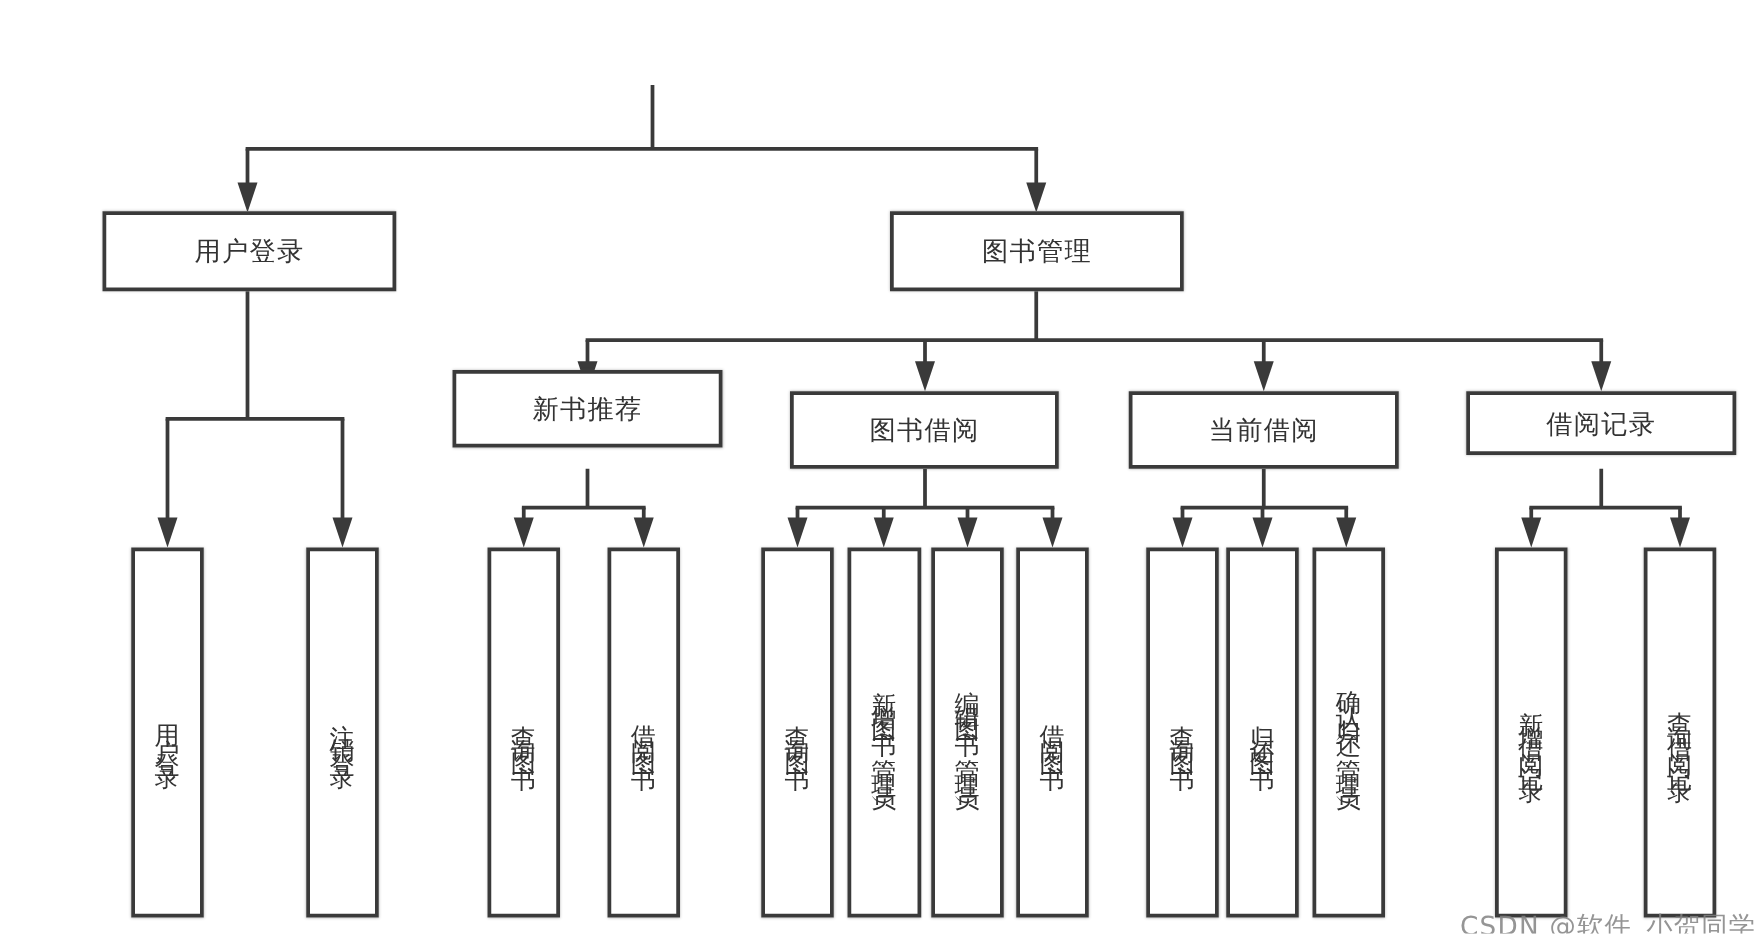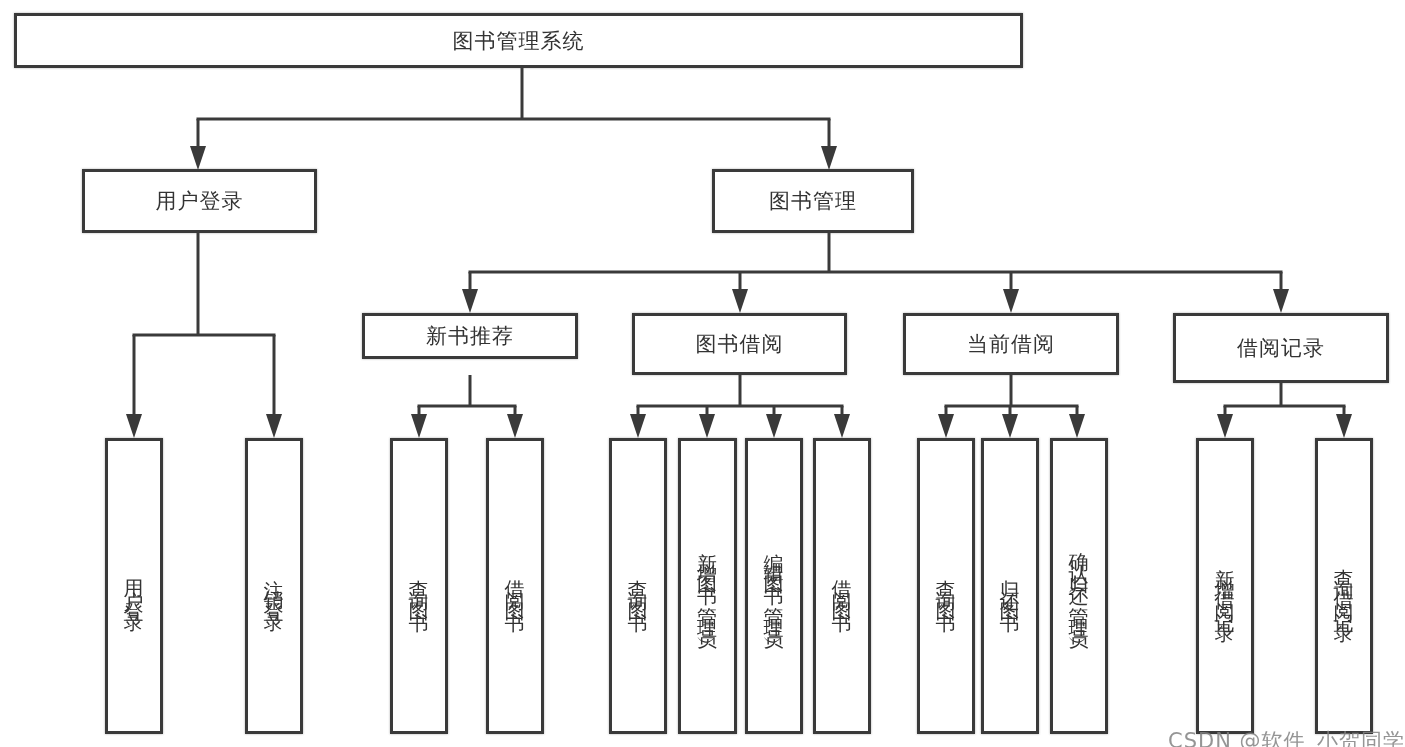--- a/index.html
+++ b/index.html
@@ -129,29 +129,28 @@
     <g>
       <line x1="1281" y1="375" x2="1281" y2="407"></line>
       <line x1="1223.5" y1="406" x2="1345.5" y2="406"></line>
       <line x1="1225" y1="406" x2="1225" y2="420"></line>
       <polygon points="1217,414 1233,414 1225,438"></polygon>
       <line x1="1344" y1="406" x2="1344" y2="420"></line>
       <polygon points="1336,414 1352,414 1344,438"></polygon>
     </g>
   </svg>
 
-  <div class="node hbox" style="left:14px; top:13px; width:1009px; height:55px;">图书管理系统</div>
 
   <div class="node hbox" style="left:82px; top:169px; width:235px; height:64px;">用户登录</div>
-  <div class="node hbox" style="left:712px; top:169px; width:202px; height:64px;">图书管理</div>
+  <div class="node hbox" style="left:712px; top:169px; width:235px; height:64px;">图书管理</div>
 
-  <div class="node hbox" style="left:362px; top:313px; width:216px; height:46px;">新书推荐</div>
+  <div class="node hbox" style="left:362px; top:296px; width:216px; height:62px;">新书推荐</div>
   <div class="node hbox" style="left:632px; top:313px; width:215px; height:62px;">图书借阅</div>
   <div class="node hbox" style="left:903px; top:313px; width:216px; height:62px;text-align:right;">当前借阅</div>
-  <div class="node hbox" style="left:1173px; top:313px; width:216px; height:70px;">借阅记录</div>
+  <div class="node hbox" style="left:1173px; top:313px; width:216px; height:51px;">借阅记录</div>
 
   <div class="node vbox" style="left:105px;">用户登录</div>
   <div class="node vbox" style="left:245px;">注销登录</div>
 
   <div class="node vbox" style="left:390px;">查询图书</div>
   <div class="node vbox" style="left:486px;">借阅图书</div>
 
   <div class="node vbox" style="left:609px;">查询图书</div>
   <div class="node vbox" style="left:678px; width:59px;">新增图书（管理员）</div>
   <div class="node vbox" style="left:745px;">编辑图书（管理员）</div>

